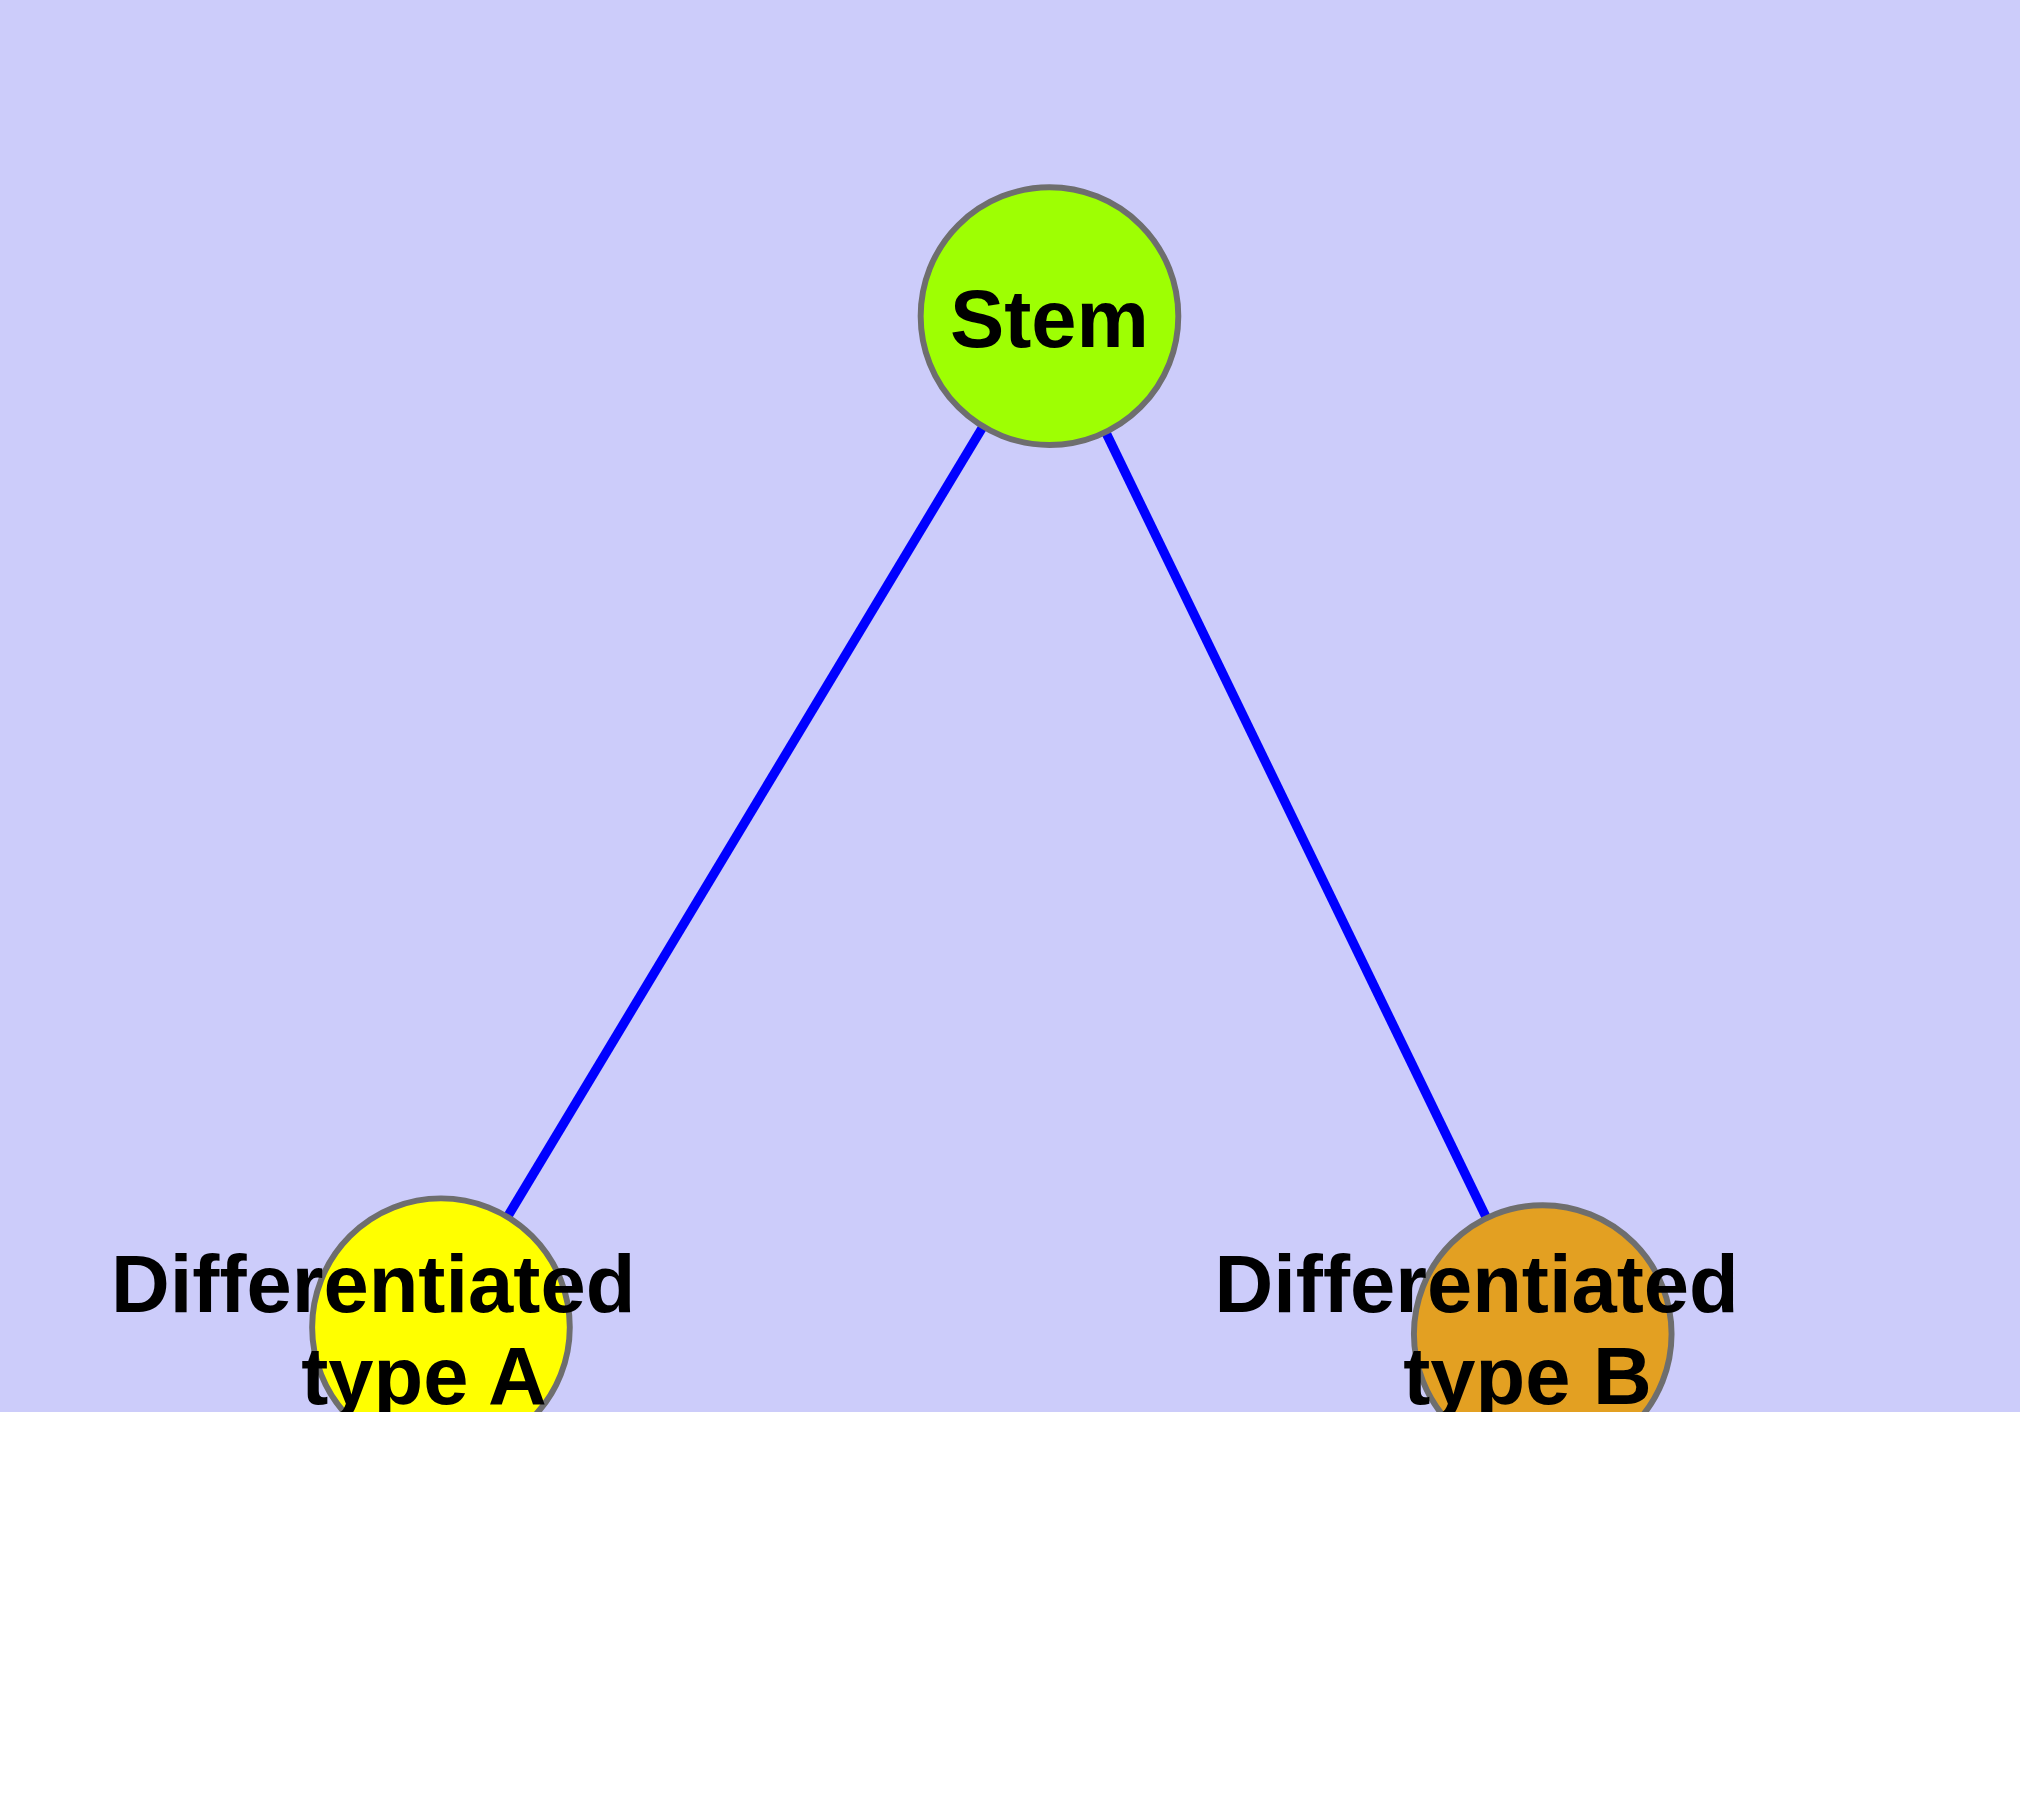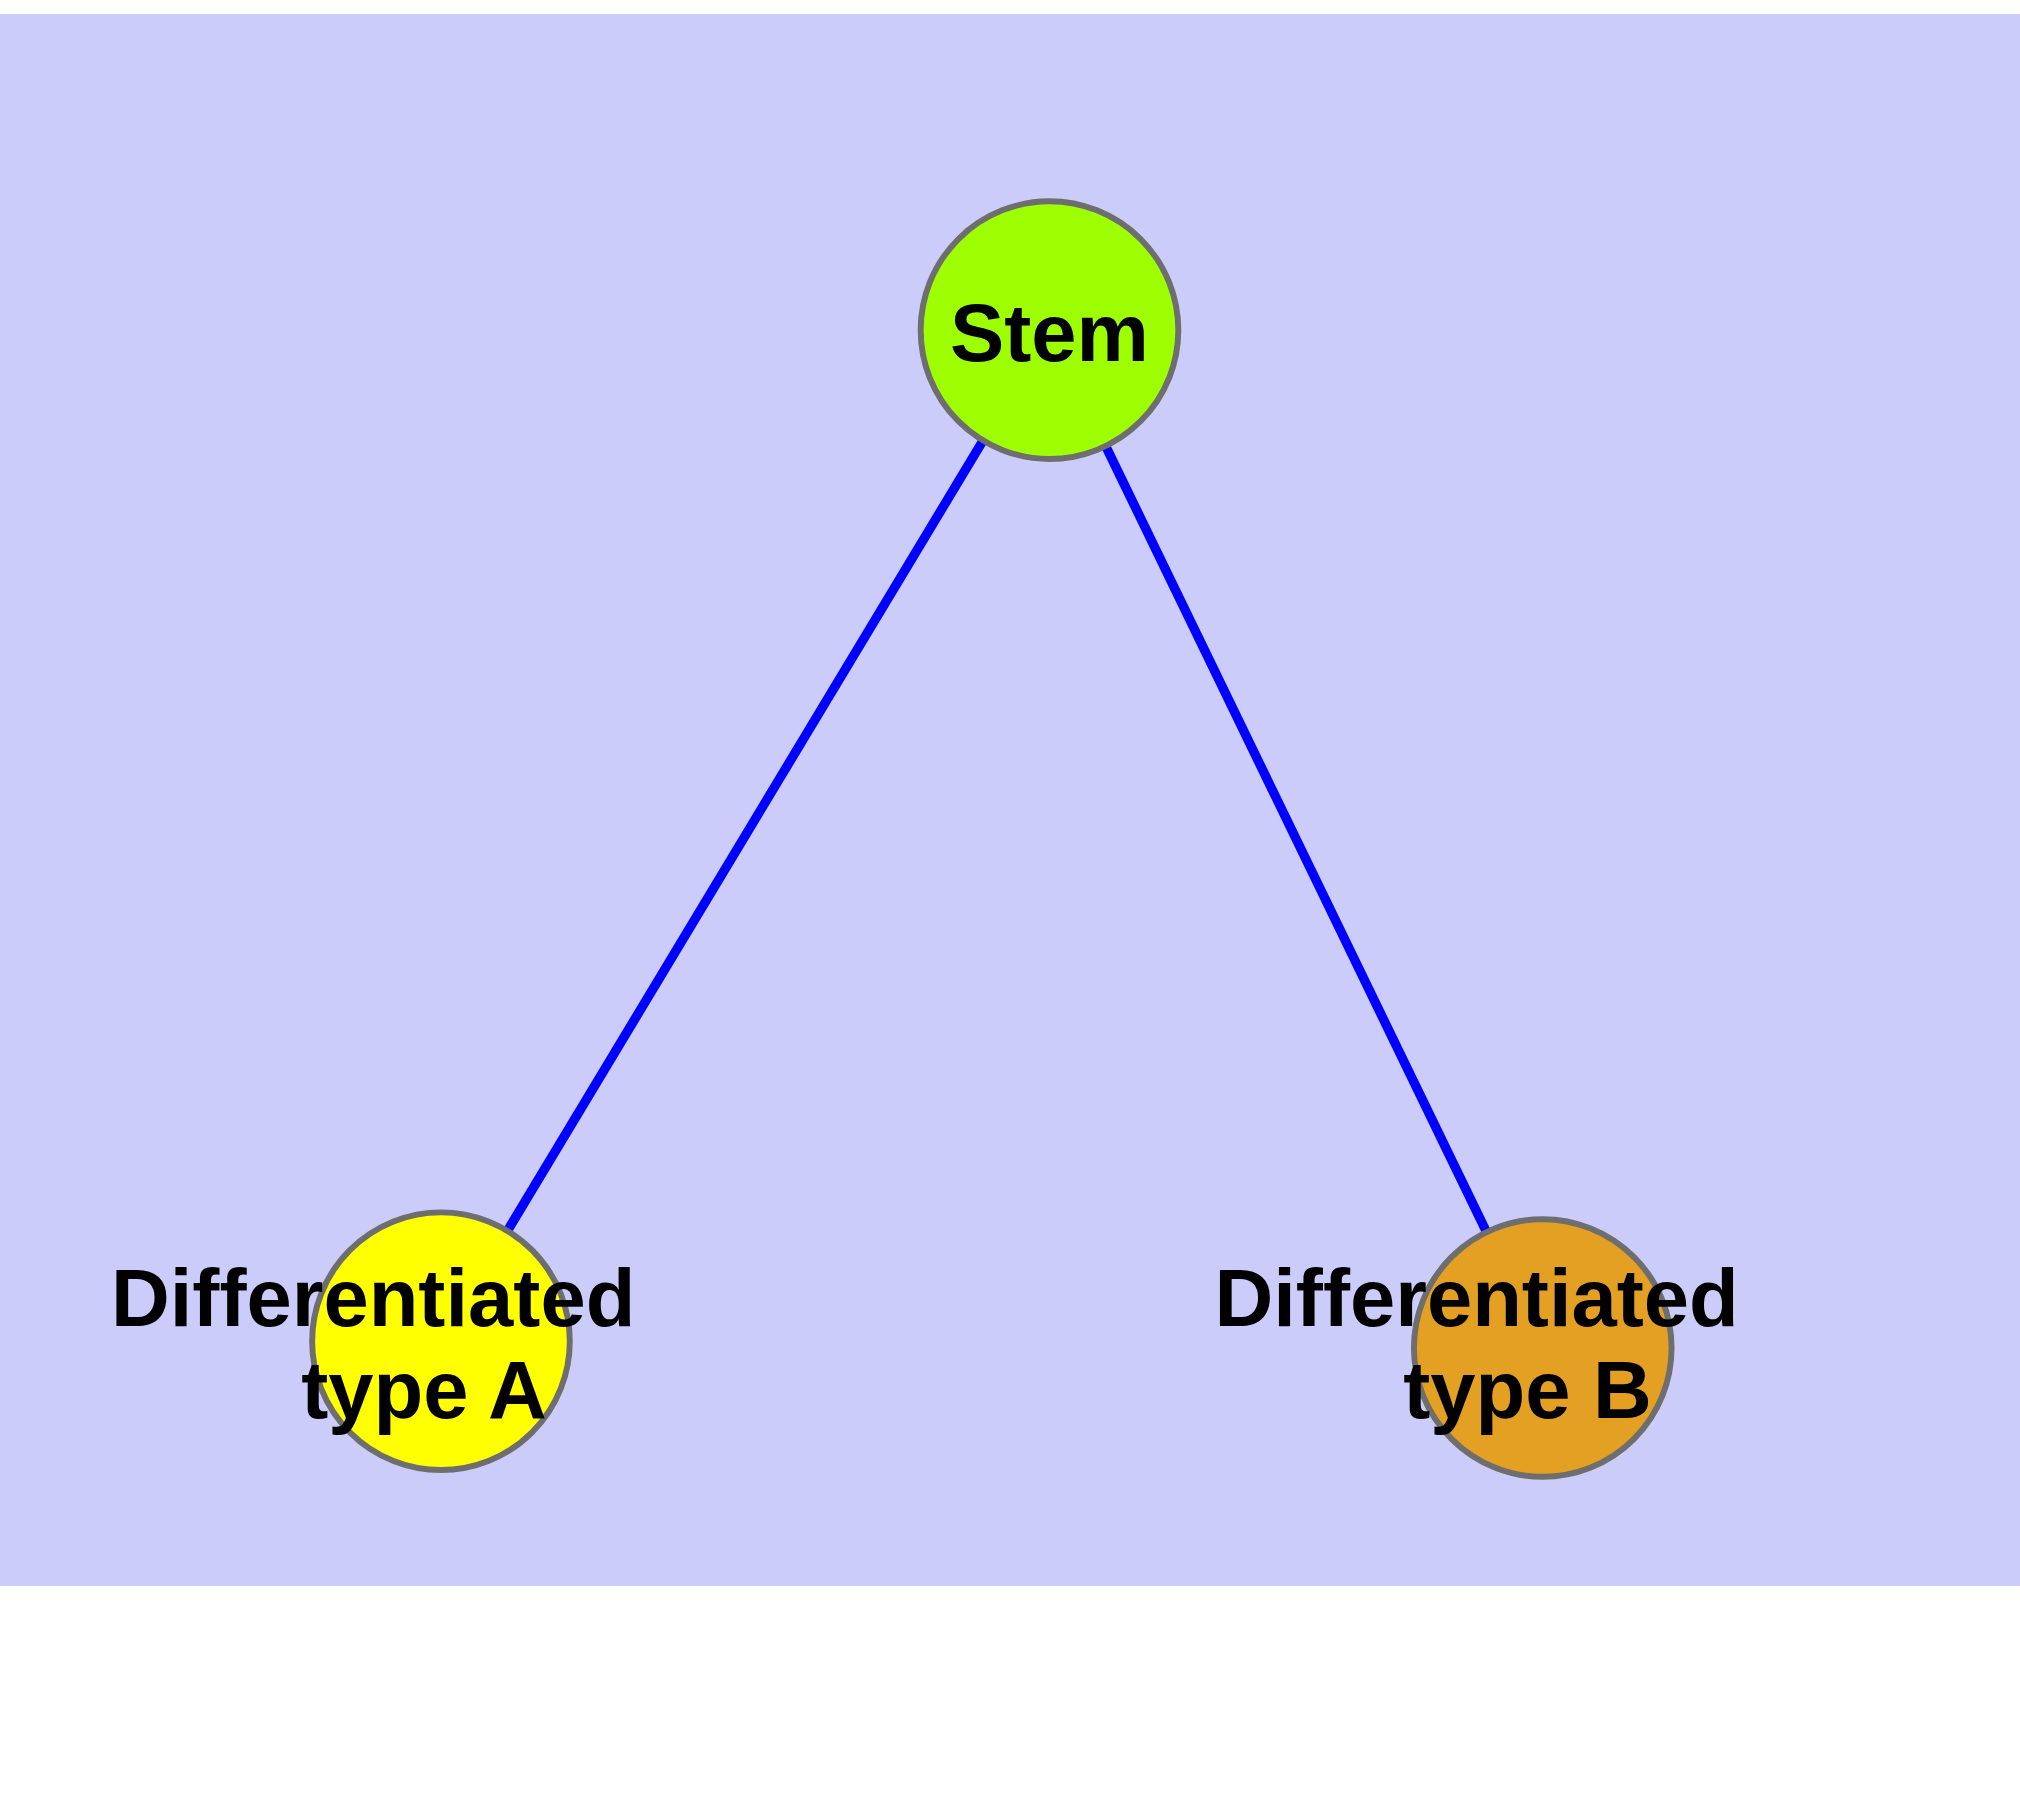--- a/index.html
+++ b/index.html
@@ -3,25 +3,24 @@
 <meta charset="utf-8">
 <style>
   html, body {
     margin: 0;
     padding: 0;
     background: #ffffff;
   }
   #canvas {
     position: relative;
     width: 2021px;
-    height: 1572px;
+    height: 1412px;
     overflow: hidden;
     background: #ccccfa;
     font-family: "Liberation Sans", sans-serif;
-    margin-top: 14px;
   }
   #graph-svg {
     position: absolute;
     left: 0;
     top: 0;
     width: 2021px;
     height: 1812px;
     display: block;
   }
   .edge-line {

